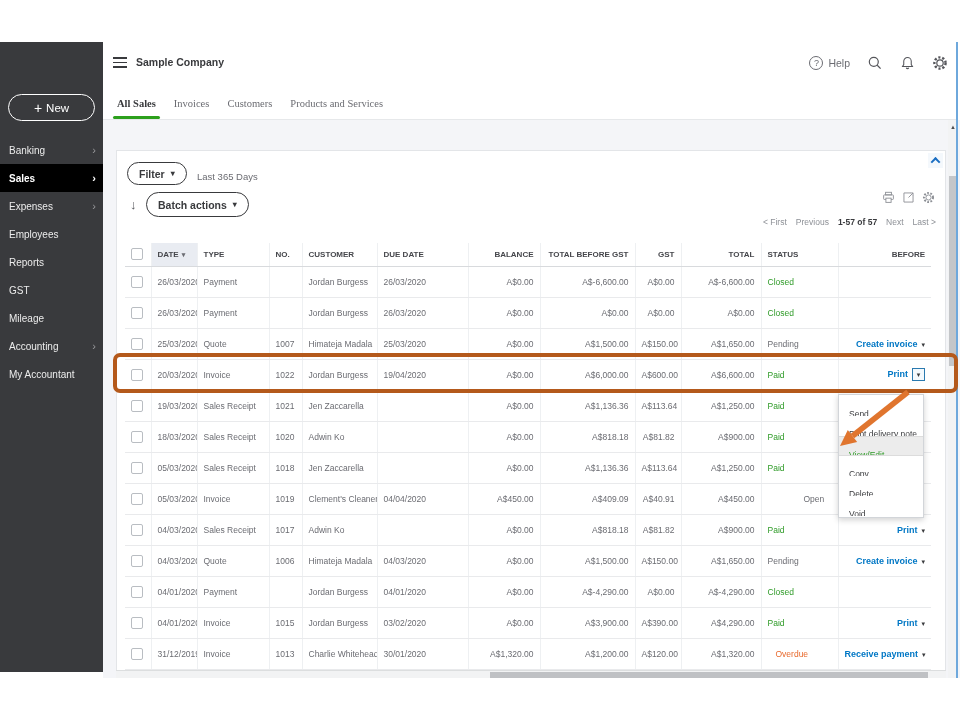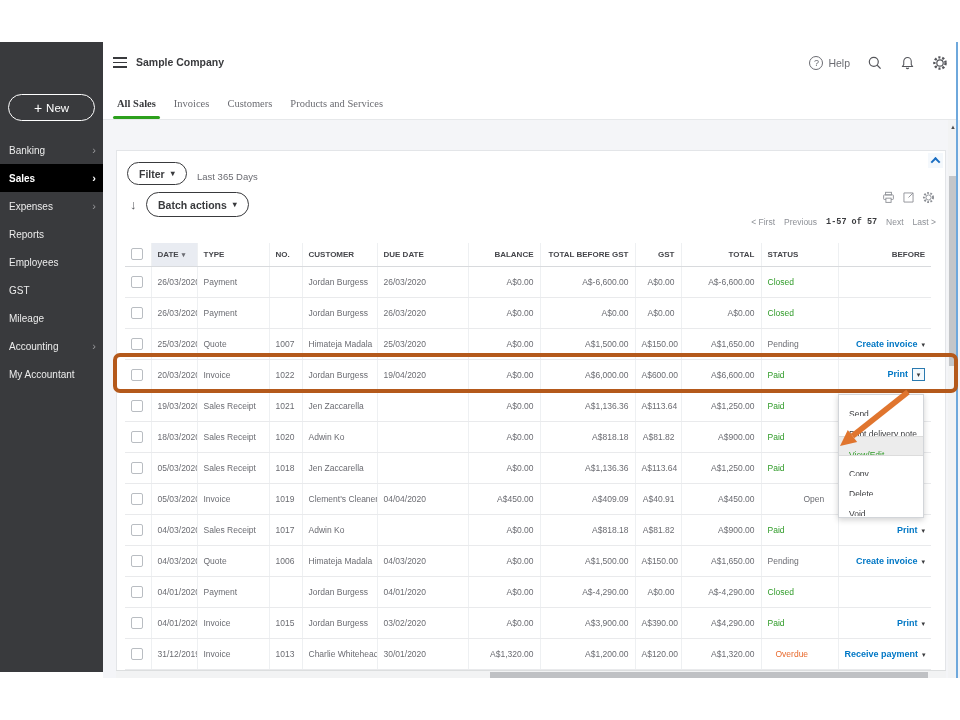--- a/index.html
+++ b/index.html
@@ -48,21 +48,21 @@
   .card { position:absolute; left:13px; top:30px; width:830px; height:524px; background:#fff; border:1px solid #e3e5e8; }
   .pill-btn { position:absolute; display:inline-flex; align-items:center; gap:6px; border:1.8px solid #393a3d; border-radius:13px; background:#fff; font-size:10.5px; font-weight:bold; color:#393a3d; padding:0 11px; cursor:pointer; }
   .filter-btn { left:10px; top:11px; height:23px; }
   .batch-btn { left:29px; top:41px; height:25px; }
   .caret-down { font-size:8px; color:#393a3d; }
   .period-label { position:absolute; left:80px; top:20px; font-size:9.5px; color:#6b6c72; }
   .batch-arrow-icon { position:absolute; left:13px; top:46px; font-size:13px; color:#56575c; }
   .card-icons { position:absolute; right:10px; top:40px; display:flex; gap:7px; }
   .card-icons .icon-btn svg { display:block; }
   .pagination { position:absolute; right:9px; top:66px; display:flex; gap:9px; font-size:8.5px; color:#8d9096; }
-  .pagination .pg-range { color:#393a3d; font-weight:600;font-family:Liberation Mono, monospace; }
+  .pagination .pg-range { color:#393a3d; font-weight:600; }
   .pagination span { cursor:pointer; }
   .scroll-top-btn { position:absolute; right:2px; top:2px; width:15px; height:15px; background:#f4f8fc; display:flex; align-items:center; justify-content:center; cursor:pointer; }
   .scroll-top-btn i { width:7px; height:7px; border-left:2px solid #1b6ec2; border-top:2px solid #1b6ec2; transform:rotate(45deg) translate(1px,1px); }
 
   
   table.sales { position:absolute; left:8px; top:92px; width:806px; border-collapse:collapse; table-layout:fixed; }
   .sales th, .sales td { border-right:1px solid #eef0f2; border-bottom:1px solid #e9eaec; overflow:hidden; white-space:nowrap; }
   .sales th:last-child, .sales td:last-child { border-right:none; }
   .sales thead th { height:23px; font-size:8px; font-weight:bold; color:#45464b; text-align:left; padding:0 6px; border-bottom:1px solid #d8dadd; }
   .sales thead th.sorted { background:#e9ecf2; }
@@ -109,24 +109,24 @@
           </div>
           <div class="nav-item active">
             <span class="nav-label">Sales</span>
             <span class="nav-chev">›</span>
           </div>
           <div class="nav-item">
             <span class="nav-label">Expenses</span>
             <span class="nav-chev">›</span>
           </div>
           <div class="nav-item">
+            <span class="nav-label">Employees</span>
+          </div>
+          <div class="nav-item">
             <span class="nav-label">Reports</span>
-          </div>
-          <div class="nav-item">
-            <span class="nav-label">Employees</span>
           </div>
           <div class="nav-item">
             <span class="nav-label">GST</span>
           </div>
           <div class="nav-item">
             <span class="nav-label">Mileage</span>
           </div>
           <div class="nav-item">
             <span class="nav-label">Accounting</span>
             <span class="nav-chev">›</span>

